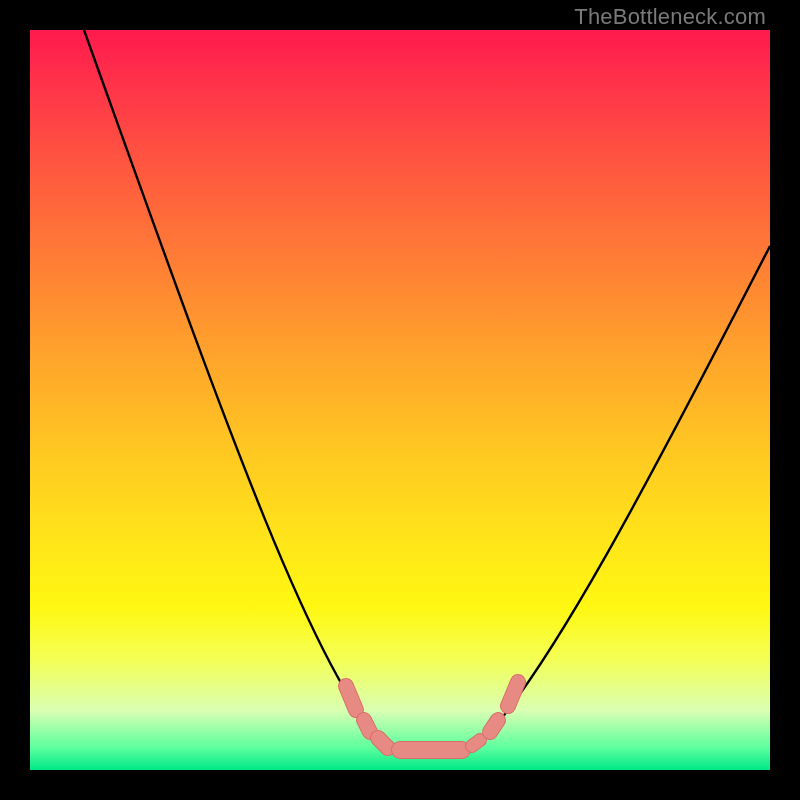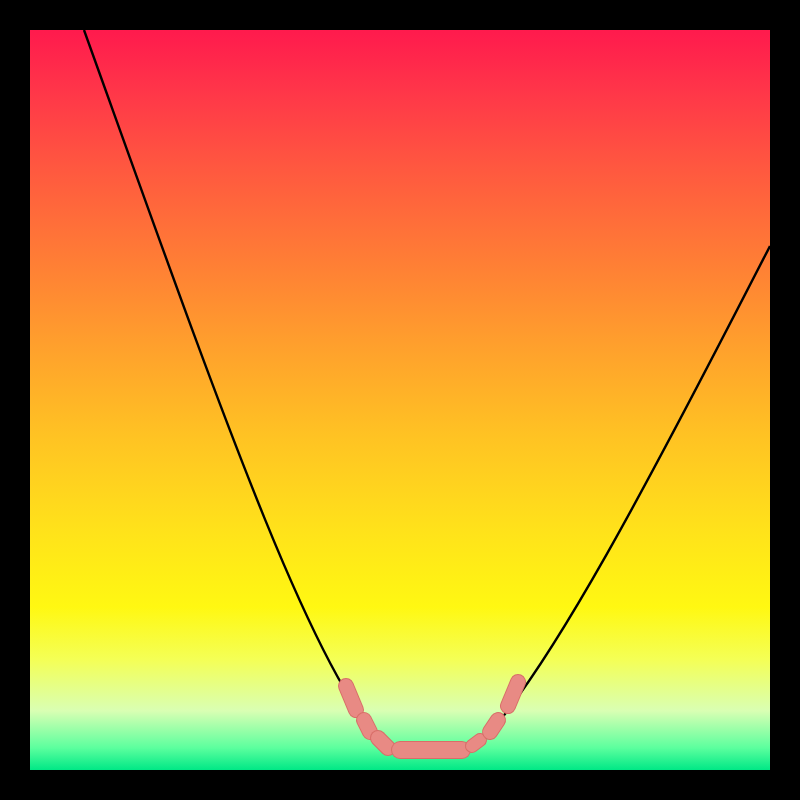--- a/index.html
+++ b/index.html
@@ -75,13 +75,14 @@
           <line x1="370" y1="720" x2="432" y2="720" stroke="#e88a84" stroke-width="16" stroke-linecap="round"></line>
           <line x1="442" y1="716" x2="450" y2="710" stroke="#d86e68" stroke-width="14" stroke-linecap="round"></line>
           <line x1="442" y1="716" x2="450" y2="710" stroke="#e88a84" stroke-width="12" stroke-linecap="round"></line>
           <line x1="460" y1="702" x2="468" y2="690" stroke="#d86e68" stroke-width="16" stroke-linecap="round"></line>
           <line x1="460" y1="702" x2="468" y2="690" stroke="#e88a84" stroke-width="14" stroke-linecap="round"></line>
           <line x1="478" y1="676" x2="488" y2="652" stroke="#d86e68" stroke-width="16" stroke-linecap="round"></line>
           <line x1="478" y1="676" x2="488" y2="652" stroke="#e88a84" stroke-width="14" stroke-linecap="round"></line>
         </g>
     </svg>
   </div>
+  <div class="watermark">TheBottleneck.com</div>
 </div>
 
 </body></html>

